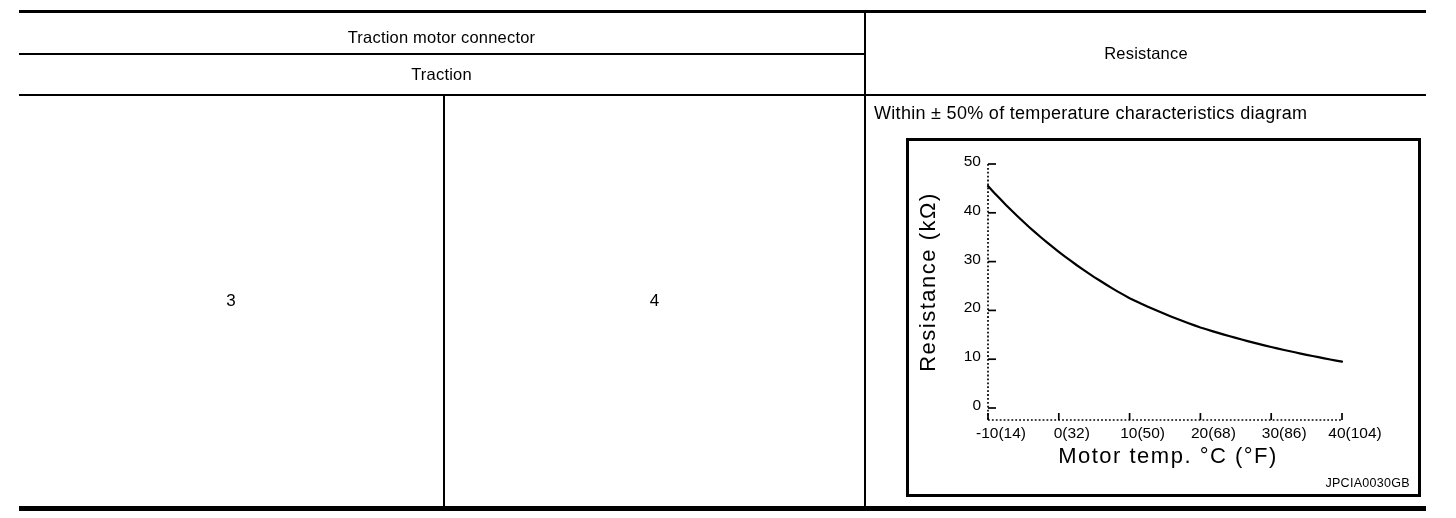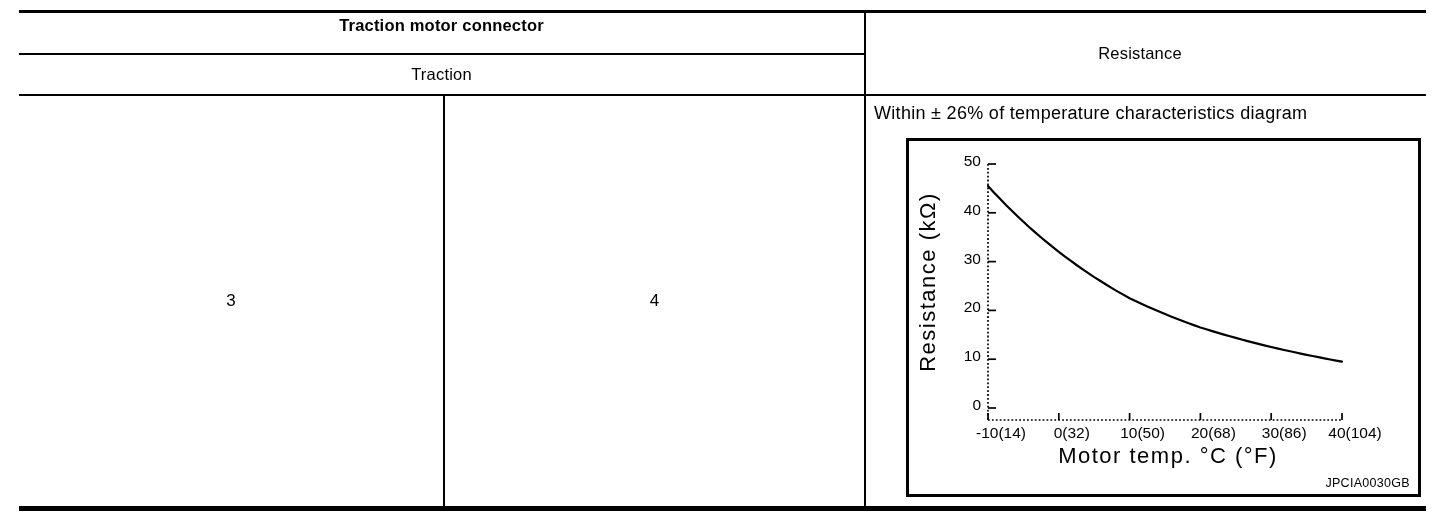--- a/index.html
+++ b/index.html
@@ -33,28 +33,28 @@
 
 <div class="page">
 
   <div class="hline" style="left:19px;top:10px;width:1407px;height:3px;"></div>
   <div class="hline" style="left:19px;top:53px;width:847px;height:2px;"></div>
   <div class="hline" style="left:19px;top:94px;width:1407px;height:2px;"></div>
   <div class="hline" style="left:19px;top:506px;width:1407px;height:5px;"></div>
   <div class="vline" style="left:443px;top:96px;width:2px;height:410px;"></div>
   <div class="vline" style="left:864px;top:13px;width:2px;height:493px;"></div>
 
-  <div class="cellc hdr" style="left:19px;top:5px;width:845px;height:40px;font-weight:bold;">Traction motor connector</div>
+  <div class="cellc hdr" style="left:19px;top:17px;width:845px;height:40px;">Traction motor connector</div>
   <div class="cellc hdr" style="left:19px;top:55px;width:845px;height:39px;">Traction</div>
-  <div class="cellc hdr" style="left:829px;top:13px;width:560px;height:81px;padding-left:31px;">Resistance</div>
+  <div class="cellc hdr" style="left:866px;top:13px;width:560px;height:81px;">Resistance</div>
 
   <div class="cellc bodycell" style="left:19px;top:96px;width:424px;height:410px;">3</div>
   <div class="cellc bodycell" style="left:445px;top:96px;width:419px;height:410px;">4</div>
 
-  <div class="within">Within ± 26% of temperature characteristics diagram</div>
+  <div class="within">Within ± 50% of temperature characteristics diagram</div>
 
   <div class="chartbox">
     <svg id="chart-svg" width="509" height="353" viewBox="0 0 509 353">
       <text class="axtitle" x="26" y="141" text-anchor="middle" transform="rotate(-90 26 141)">Resistance (kΩ)</text>
       <text class="axtitle" x="259" y="322" text-anchor="middle">Motor temp. °C (°F)</text>
       <text class="watermark" x="501" y="346" text-anchor="end">JPCIA0030GB</text>
     <line x1="79" y1="23" x2="79" y2="279" class="axis"></line>
         <line x1="79" y1="279" x2="433" y2="279" class="axis"></line>
         <line x1="79" y1="267" x2="87" y2="267" class="tick"></line>
         <text x="72" y="269" class="ticklab" text-anchor="end">0</text>

